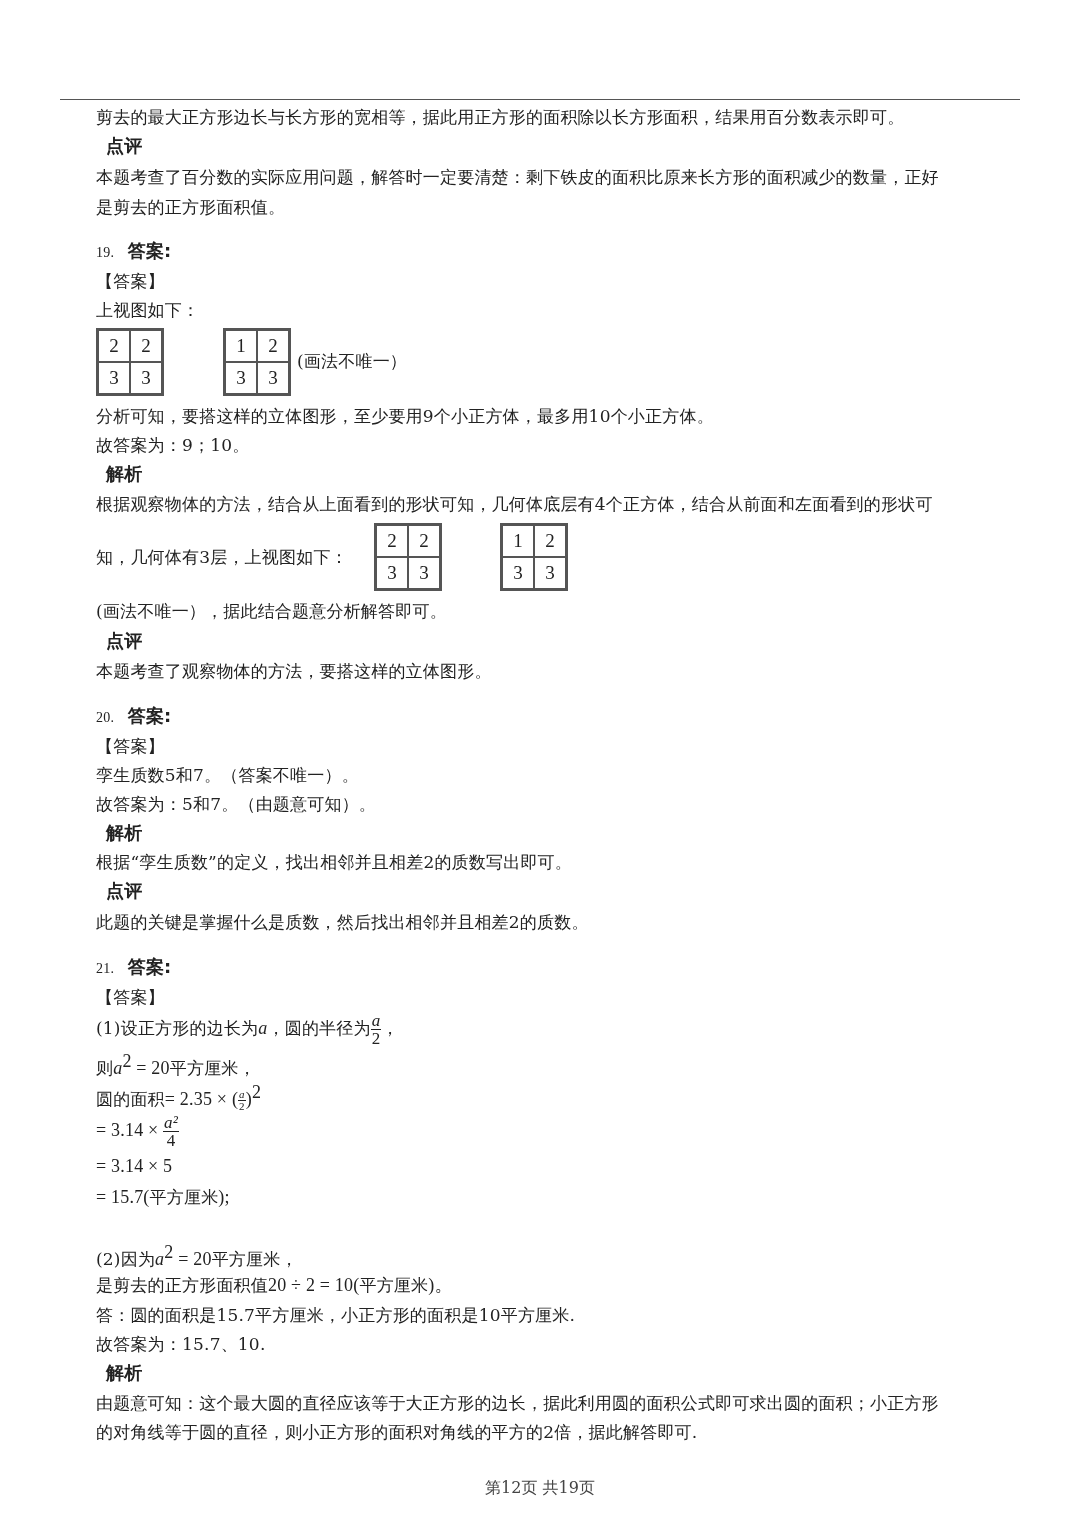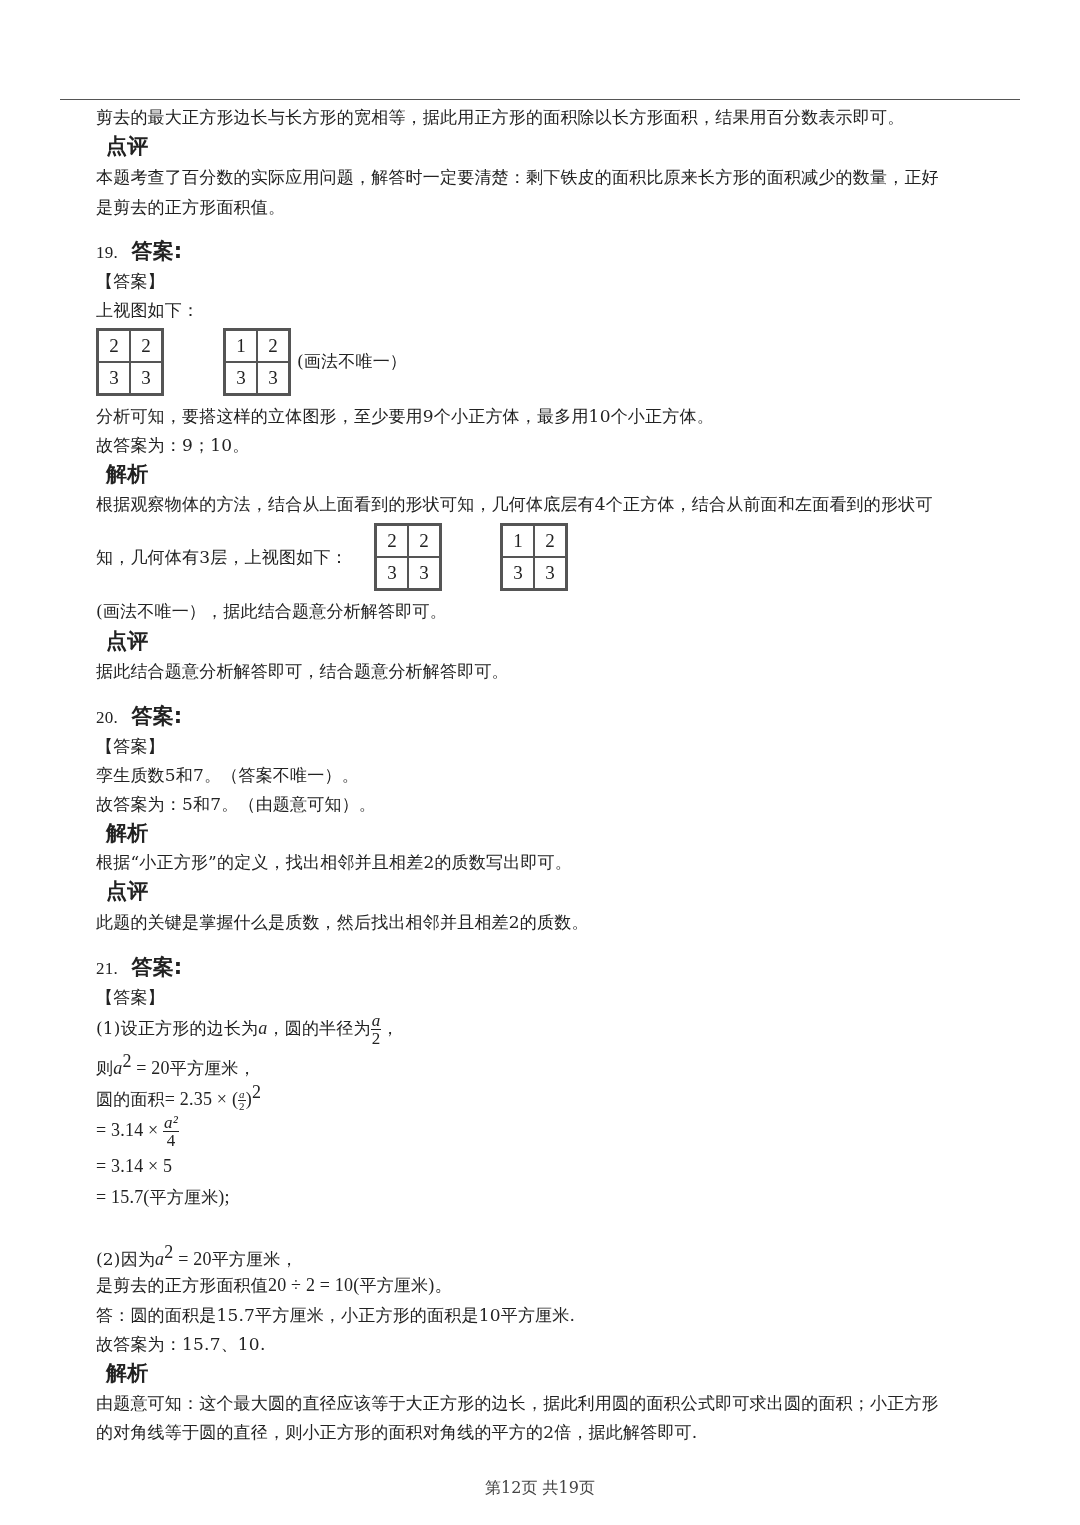--- a/index.html
+++ b/index.html
@@ -3,22 +3,22 @@
 <meta charset="utf-8">
 <style>
   html, body { margin: 0; padding: 0; background: #ffffff; }
   body {
     width: 1080px; height: 1525px; position: relative; overflow: hidden;
     font-family: "DejaVu Serif", "Liberation Serif", serif;
     color: #222;
   }
   .top-rule { position: absolute; left: 60px; top: 99px; width: 960px; height: 1px; background: #555; }
   .line { position: absolute; left: 96px; font-size: 17px; line-height: 22px; white-space: nowrap; letter-spacing: 0.2px; }
-  .bold { font-family: "DejaVu Sans", "Liberation Sans", sans-serif; font-weight: bold; font-size: 21px; }
-  .qnum { font-family: "Liberation Serif", serif; font-size: 17px; }
+  .bold { font-family: "DejaVu Sans", "Liberation Sans", sans-serif; font-weight: bold; font-size: 18px; }
+  .qnum { font-family: "Liberation Serif", serif; font-size: 14px; }
   .heading { left: 106px; }
   .grid {
     position: absolute; width: 68px; height: 68px; border: 2px solid #555;
     display: grid; grid-template-columns: 1fr 1fr; grid-template-rows: 1fr 1fr;
     box-sizing: border-box;
   }
   .grid .cell {
     border: 1px solid #555; display: flex; align-items: center; justify-content: center;
     font-family: "Liberation Serif", serif; font-size: 19px;
   }
@@ -77,31 +77,31 @@
 </div>
 <div class="grid" style="left:500px; top:523px">
   <div class="cell">1</div>
   <div class="cell">2</div>
   <div class="cell">3</div>
   <div class="cell">3</div>
 </div>
 
 <div class="line" style="top:600px">(画法不唯一），据此结合题意分析解答即可。</div>
 <div class="line bold heading" style="top:630px">点评</div>
-<div class="line" style="top:660px">据此结合题意分析解答即可，结合题意分析解答即可。</div>
+<div class="line" style="top:660px">本题考查了观察物体的方法，要搭这样的立体图形。</div>
 
 <div class="line" style="top:705px">
   <span class="qnum">20.</span>
   <span class="bold" style="margin-left:8px">答案:</span>
 </div>
 <div class="line" style="top:735px">【答案】</div>
 <div class="line" style="top:764px">孪生质数5和7。（答案不唯一）。</div>
 <div class="line" style="top:793px">故答案为：5和7。（由题意可知）。</div>
 <div class="line bold heading" style="top:822px">解析</div>
-<div class="line" style="top:851px">根据“小正方形”的定义，找出相邻并且相差2的质数写出即可。</div>
+<div class="line" style="top:851px">根据“孪生质数”的定义，找出相邻并且相差2的质数写出即可。</div>
 <div class="line bold heading" style="top:880px">点评</div>
 <div class="line" style="top:911px">此题的关键是掌握什么是质数，然后找出相邻并且相差2的质数。</div>
 
 <div class="line" style="top:956px">
   <span class="qnum">21.</span>
   <span class="bold" style="margin-left:8px">答案:</span>
 </div>
 <div class="line" style="top:986px">【答案】</div>
 
 <div class="line" style="top:1012px; line-height:30px">

